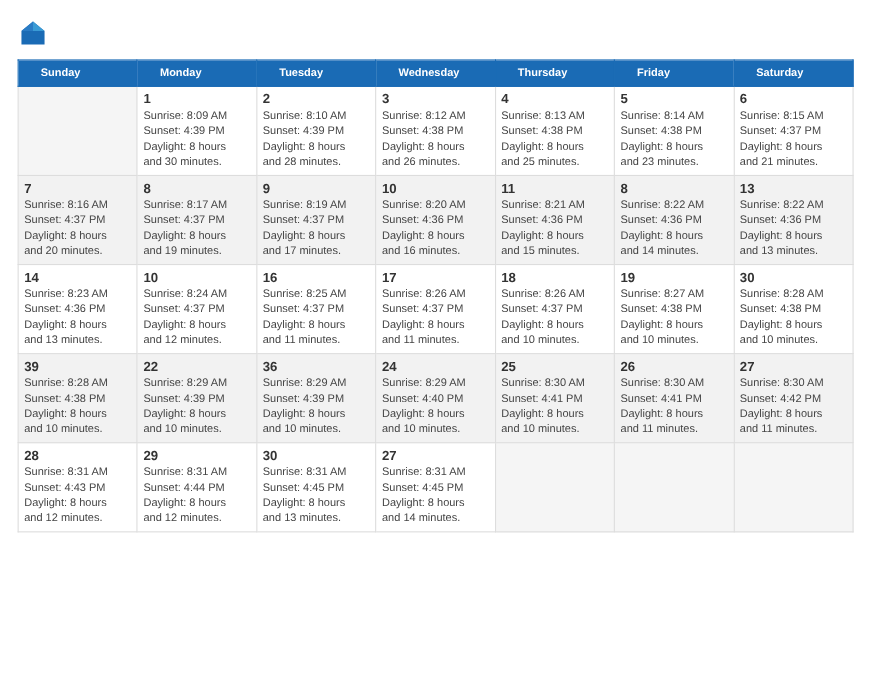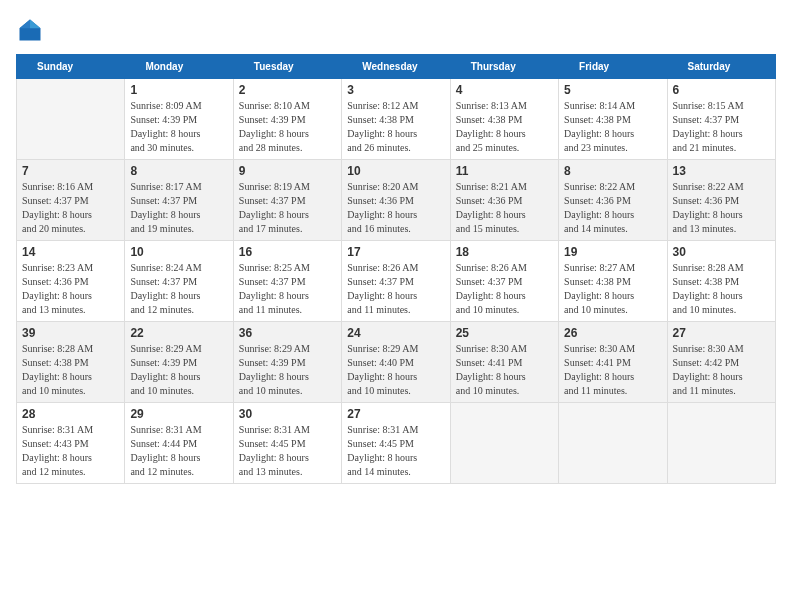--- a/index.html
+++ b/index.html
@@ -69,21 +69,20 @@
     .day-number {
       font-weight: bold;
       font-size: 12px;
       margin-bottom: 2px;
       display: block;
     }
     .day-info {
       font-size: 10px;
       color: #444;
       line-height: 1.4;
-      font-family: Liberation Serif, serif;
     }
     .empty-cell {
       background: #f9f9f9;
     }
     tbody tr:nth-child(odd) td {
       background: #fff;
     }
     tbody tr:nth-child(even) td {
       background: #f2f2f2;
     }

